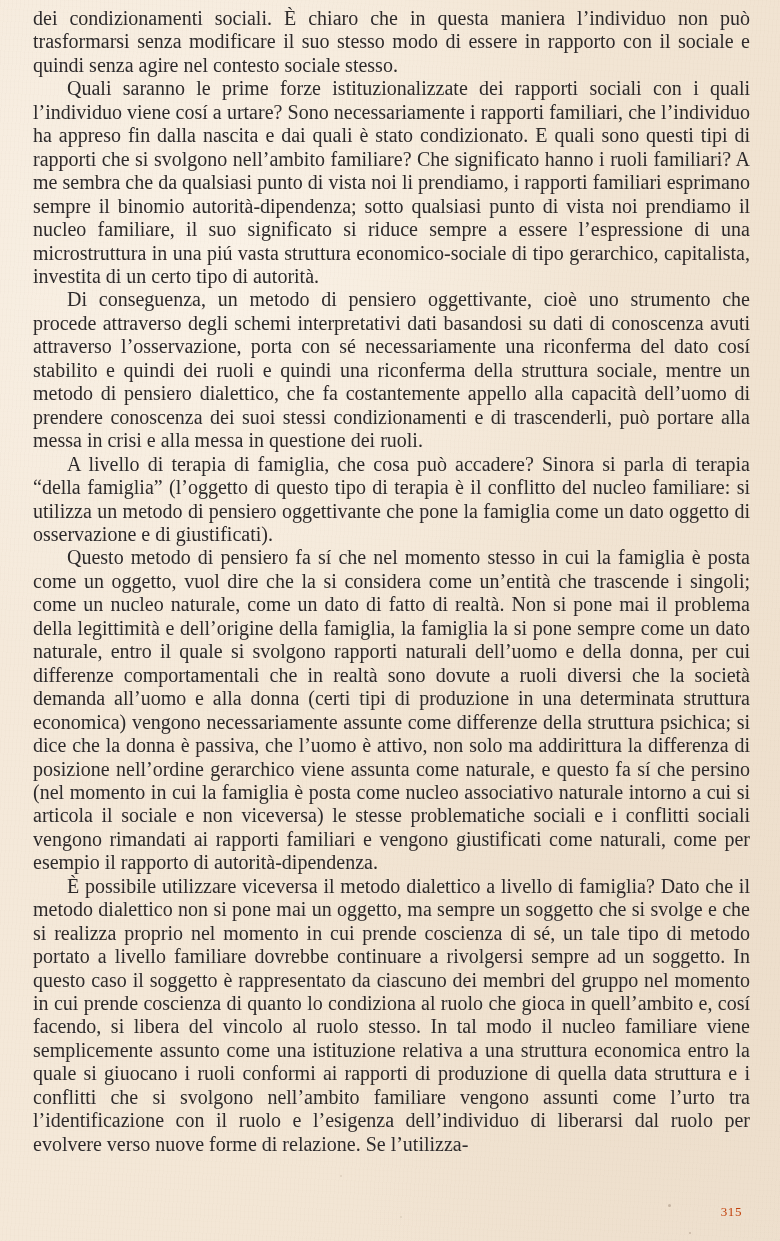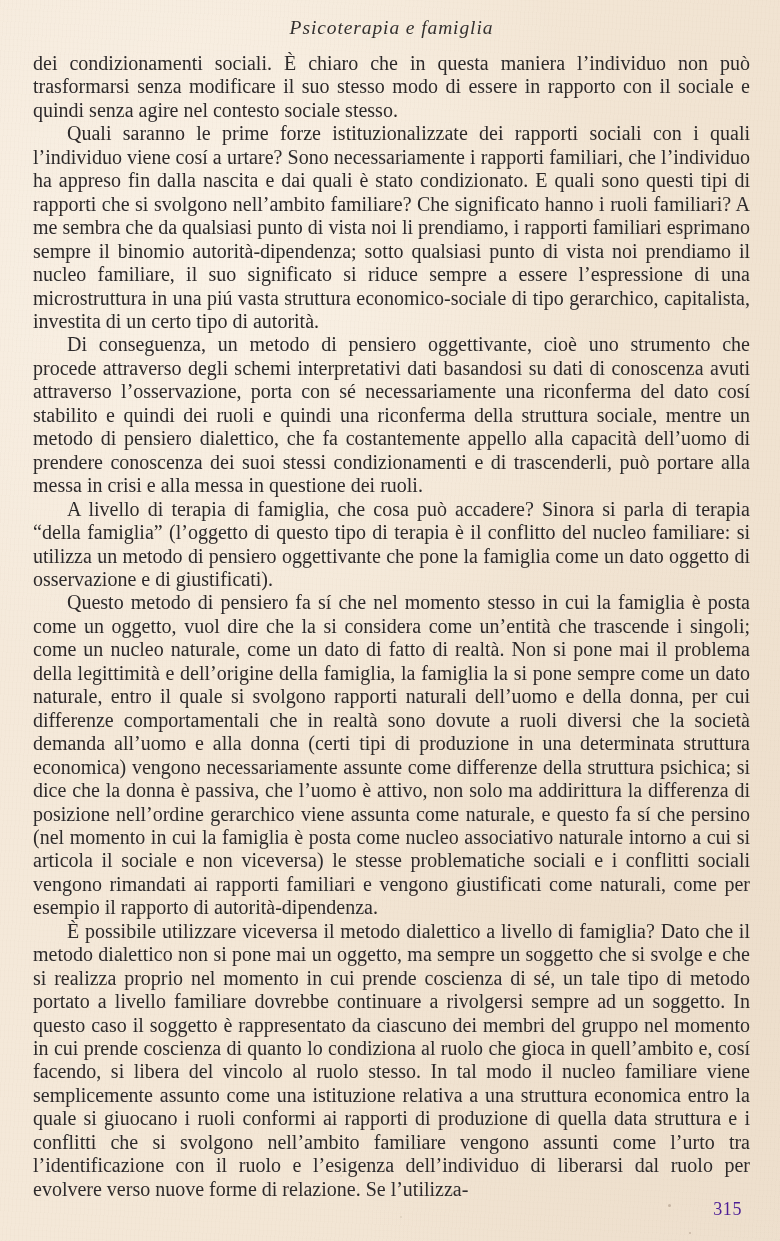--- a/index.html
+++ b/index.html
@@ -65,23 +65,23 @@
     text-indent: 34px;
     hyphens: none;
   }
   .body-text p.no-indent {
     text-indent: 0;
   }
   .folio {
     position: absolute;
     right: 8px;
     bottom: 21px;
-    font-size: 18px;
+    font-size: 13px;
     letter-spacing: 0.6px;
-    color: #4c1d95;
+    color: #c2410c;
   }
   
   .speck {
     position: absolute;
     background: rgba(105,85,65,0.30);
     border-radius: 50%;
     pointer-events: none;
   }
 </style>
 </head>
@@ -91,21 +91,20 @@
   <div class="paper-tint"></div>
   <div class="paper-grain"></div>
 
   <div class="speck" style="left:668px; top:1204px; width:3px; height:3px;"></div>
   <div class="speck" style="left:689px; top:1232px; width:2px; height:2px;"></div>
   <div class="speck" style="left:340px; top:1175px; width:2px; height:2px; opacity:0.5;"></div>
   <div class="speck" style="left:400px; top:1216px; width:2px; height:2px; opacity:0.45;"></div>
 
   <div class="content">
 
-    <div class="running-head">Psicoterapia e famiglia</div>
 
     <div class="body-text">
       <p class="no-indent">dei condizionamenti sociali. È chiaro che in questa maniera l’individuo non può trasformarsi senza modificare il suo stesso modo di essere in rapporto con il sociale e quindi senza agire nel contesto sociale stesso.</p>
       <p>Quali saranno le prime forze istituzionalizzate dei rapporti sociali con i quali l’individuo viene cosí a urtare? Sono necessariamente i rapporti familiari, che l’individuo ha appreso fin dalla nascita e dai quali è stato condizionato. E quali sono questi tipi di rapporti che si svolgono nell’ambito familiare? Che significato hanno i ruoli familiari? A me sembra che da qualsiasi punto di vista noi li prendiamo, i rapporti familiari esprimano sempre il binomio autorità-dipendenza; sotto qualsiasi punto di vista noi prendiamo il nucleo familiare, il suo significato si riduce sempre a essere l’espressione di una microstruttura in una piú vasta struttura economico-sociale di tipo gerarchico, capitalista, investita di un certo tipo di autorità.</p>
       <p>Di conseguenza, un metodo di pensiero oggettivante, cioè uno strumento che procede attraverso degli schemi interpretativi dati basandosi su dati di conoscenza avuti attraverso l’osservazione, porta con sé necessariamente una riconferma del dato cosí stabilito e quindi dei ruoli e quindi una riconferma della struttura sociale, mentre un metodo di pensiero dialettico, che fa costantemente appello alla capacità dell’uomo di prendere conoscenza dei suoi stessi condizionamenti e di trascenderli, può portare alla messa in crisi e alla messa in questione dei ruoli.</p>
       <p>A livello di terapia di famiglia, che cosa può accadere? Sinora si parla di terapia “della famiglia” (l’oggetto di questo tipo di terapia è il conflitto del nucleo familiare: si utilizza un metodo di pensiero oggettivante che pone la famiglia come un dato oggetto di osservazione e di giustificati).</p>
       <p>Questo metodo di pensiero fa sí che nel momento stesso in cui la famiglia è posta come un oggetto, vuol dire che la si considera come un’entità che trascende i singoli; come un nucleo naturale, come un dato di fatto di realtà. Non si pone mai il problema della legittimità e dell’origine della famiglia, la famiglia la si pone sempre come un dato naturale, entro il quale si svolgono rapporti naturali dell’uomo e della donna, per cui differenze comportamentali che in realtà sono dovute a ruoli diversi che la società demanda all’uomo e alla donna (certi tipi di produzione in una determinata struttura economica) vengono necessariamente assunte come differenze della struttura psichica; si dice che la donna è passiva, che l’uomo è attivo, non solo ma addirittura la differenza di posizione nell’ordine gerarchico viene assunta come naturale, e questo fa sí che persino (nel momento in cui la famiglia è posta come nucleo associativo naturale intorno a cui si articola il sociale e non viceversa) le stesse problematiche sociali e i conflitti sociali vengono rimandati ai rapporti familiari e vengono giustificati come naturali, come per esempio il rapporto di autorità-dipendenza.</p>
       <p>È possibile utilizzare viceversa il metodo dialettico a livello di famiglia? Dato che il metodo dialettico non si pone mai un oggetto, ma sempre un soggetto che si svolge e che si realizza proprio nel momento in cui prende coscienza di sé, un tale tipo di metodo portato a livello familiare dovrebbe continuare a rivolgersi sempre ad un soggetto. In questo caso il soggetto è rappresentato da ciascuno dei membri del gruppo nel momento in cui prende coscienza di quanto lo condiziona al ruolo che gioca in quell’ambito e, cosí facendo, si libera del vincolo al ruolo stesso. In tal modo il nucleo familiare viene semplicemente assunto come una istituzione relativa a una struttura economica entro la quale si giuocano i ruoli conformi ai rapporti di produzione di quella data struttura e i conflitti che si svolgono nell’ambito familiare vengono assunti come l’urto tra l’identificazione con il ruolo e l’esigenza dell’individuo di liberarsi dal ruolo per evolvere verso nuove forme di relazione. Se l’utilizza-</p>
     </div>
 

